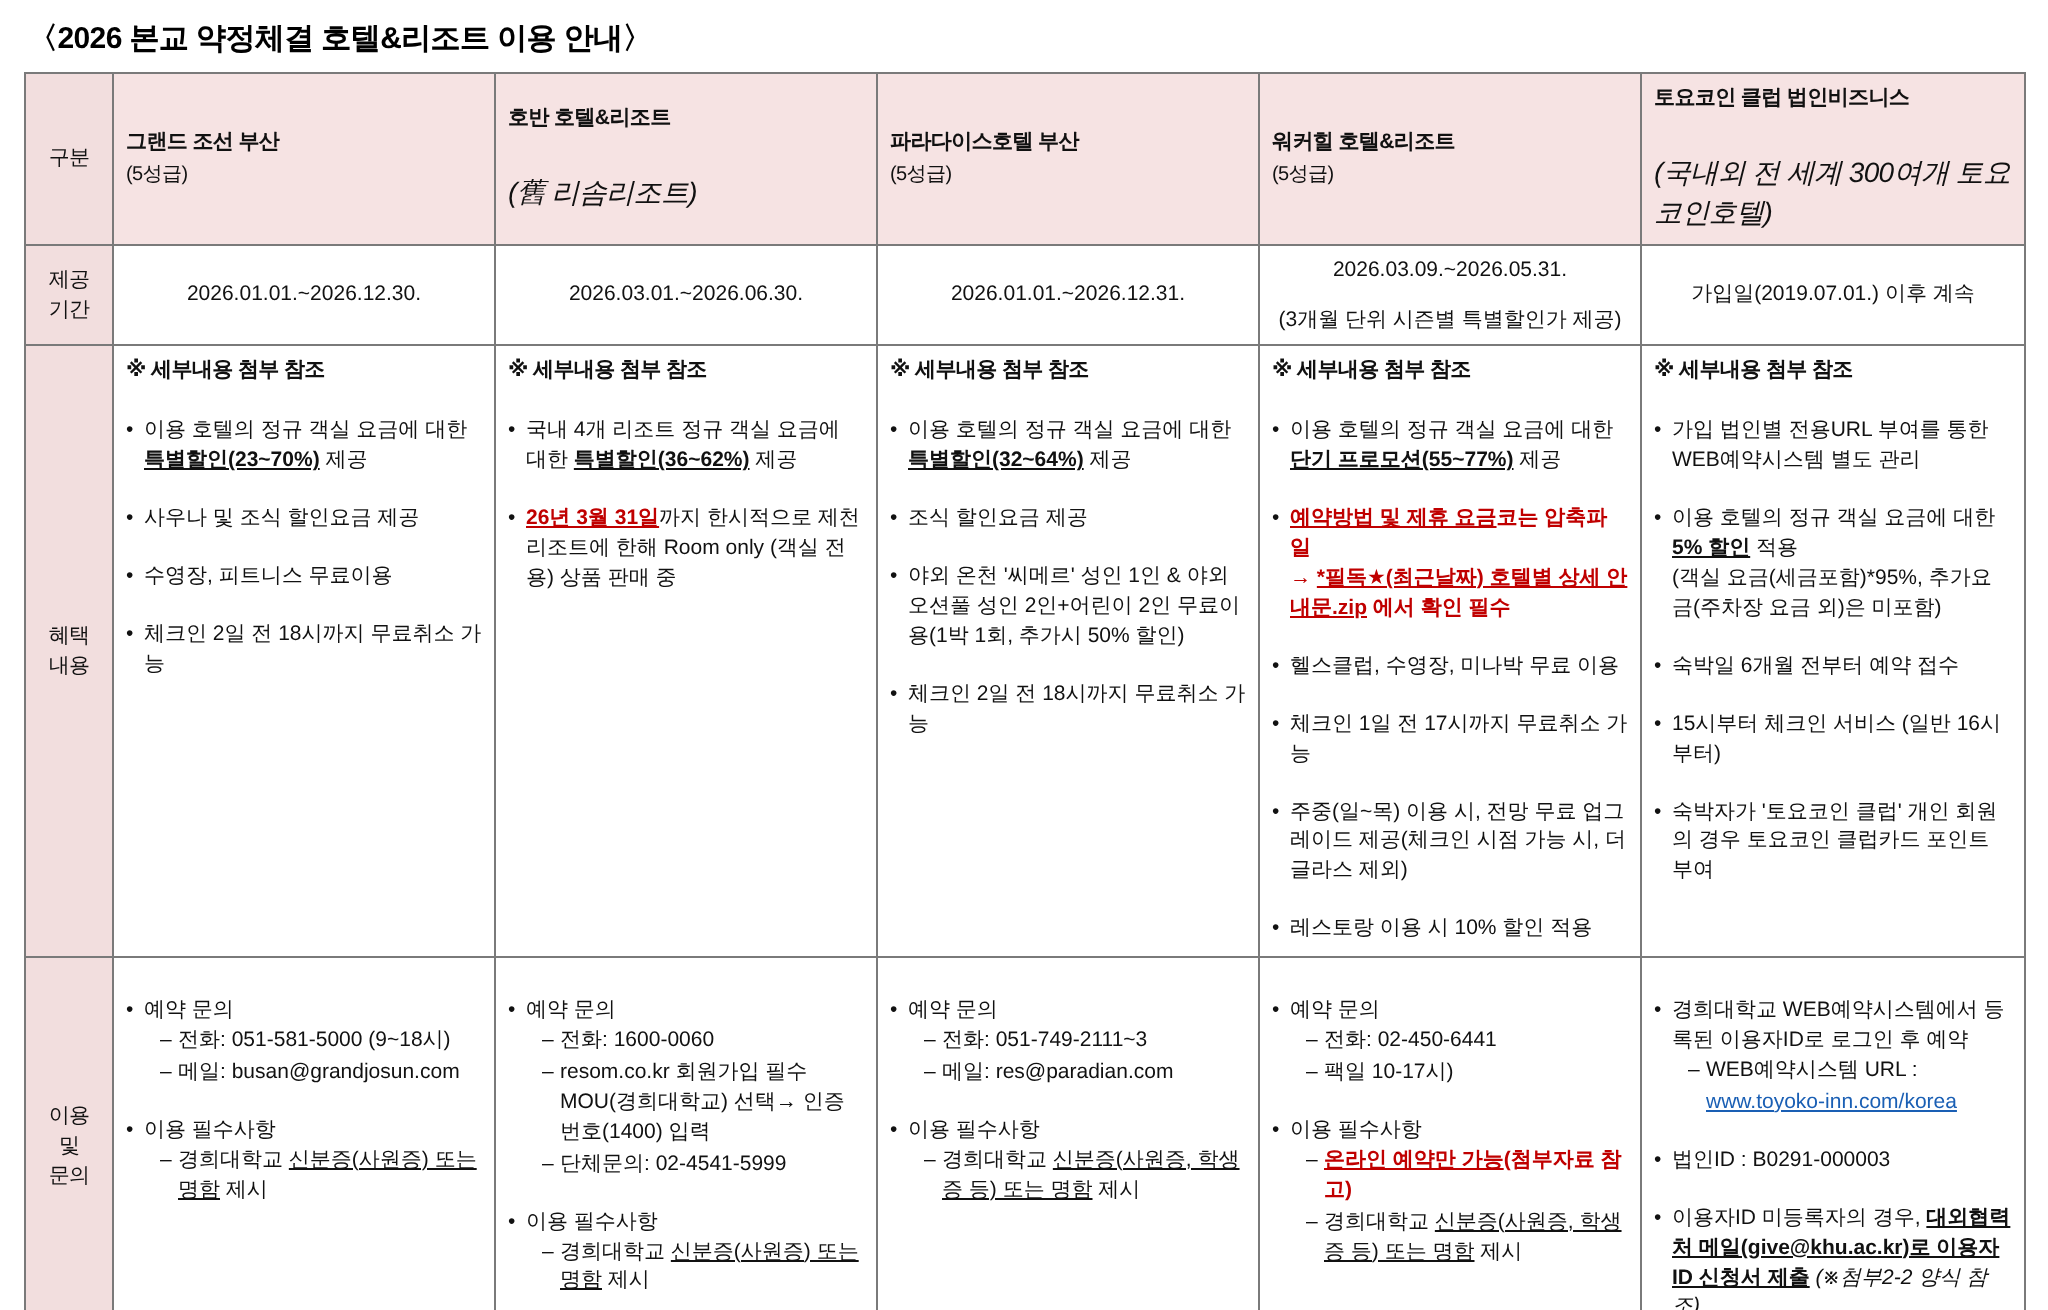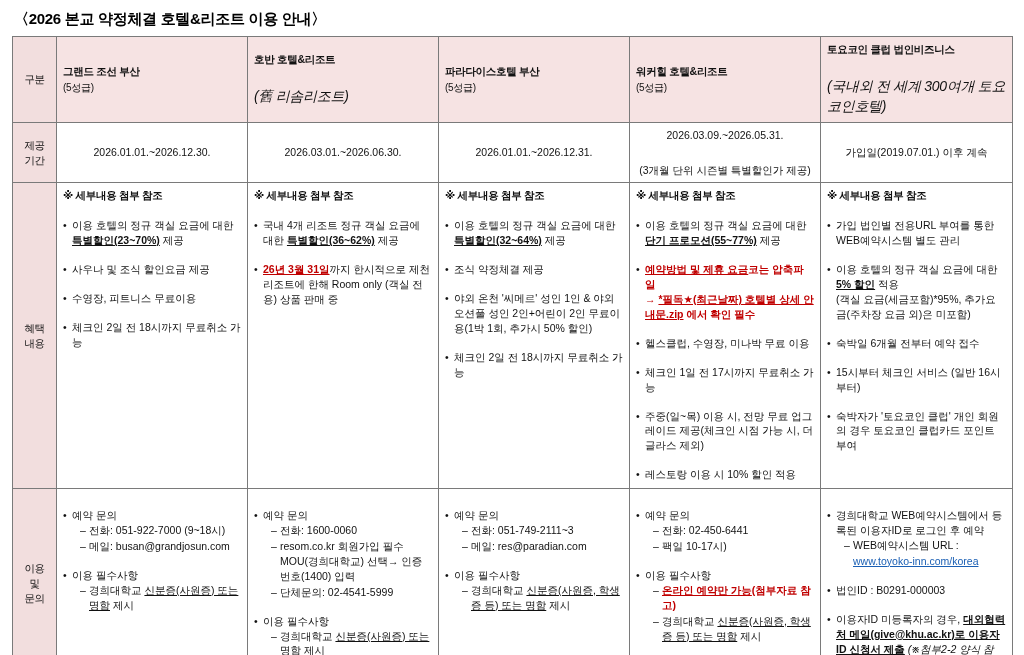--- a/index.html
+++ b/index.html
@@ -73,21 +73,21 @@
     font-size: 14px;
     margin-top: 20px;
   }
   .center-mid {
     text-align: center;
     vertical-align: middle !important;
     font-size: 10.5px;
   }
   .center-mid .l2 {
     display: block;
-    margin-top: 20px;
+    margin-top: 10px;
   }
   ul.bullets {
     list-style: none;
     margin: 0;
     padding: 0;
   }
   ul.bullets > li {
     position: relative;
     padding-left: 9px;
     margin-bottom: 1px;
@@ -209,21 +209,21 @@
         <ul class="bullets">
           <li><span>국내 4개 리조트 정규 객실 요금에 대한 </span><span class="bu">특별할인(36~62%)</span><span> 제공</span></li>
           <li><span class="redbu">26년 3월 31일</span><span>까지 한시적으로 제천 리조트에 한해 Room only (객실 전용) 상품 판매 중</span></li>
         </ul>
       </td>
 
       <td class="tall">
         <div class="note-head">※ 세부내용 첨부 참조</div>
         <ul class="bullets">
           <li><span>이용 호텔의 정규 객실 요금에 대한 </span><span class="bu">특별할인(32~64%)</span><span> 제공</span></li>
-          <li>조식 약정체결 제공</li>
+          <li>조식 할인요금 제공</li>
           <li>야외 온천 '씨메르' 성인 1인 &amp; 야외 오션풀 성인 2인+어린이 2인 무료이용(1박 1회, 추가시 50% 할인)</li>
           <li>체크인 2일 전 18시까지 무료취소 가능</li>
         </ul>
       </td>
 
       <td class="tall">
         <div class="note-head">※ 세부내용 첨부 참조</div>
         <ul class="bullets">
           <li><span>이용 호텔의 정규 객실 요금에 대한 </span><span class="bu">단기 프로모션(55~77%)</span><span> 제공</span></li>
           <li>
@@ -253,21 +253,21 @@
     </tr>
 
     <tr>
       <td class="col-label">이용<br>및<br>문의</td>
 
       <td class="mid">
         <ul class="bullets">
           <li>
             <span>예약 문의</span>
             <ul class="sub">
-              <li>전화: 051-922-7000 (9~18시)</li>
+              <li>전화: 051-581-5000 (9~18시)</li>
               <li>메일: busan@grandjosun.com</li>
             </ul>
           </li>
           <li>
             <span>이용 필수사항</span>
             <ul class="sub">
               <li><span>경희대학교 </span><span class="u">신분증(사원증) 또는 명함</span><span> 제시</span></li>
             </ul>
           </li>
         </ul>

